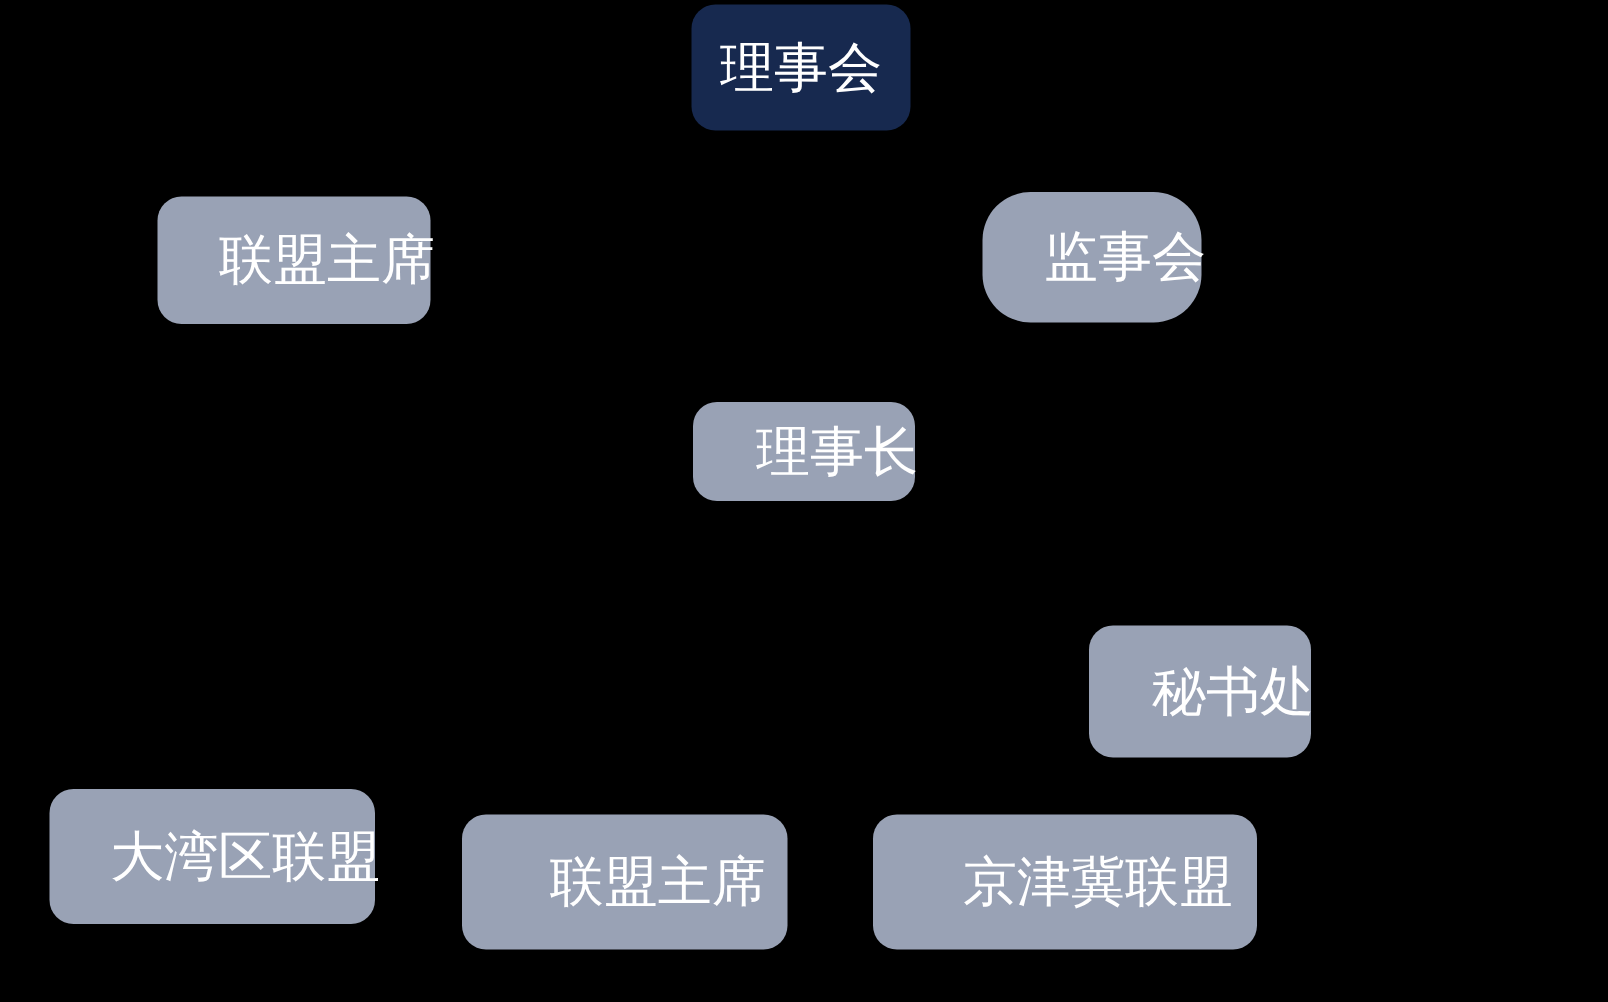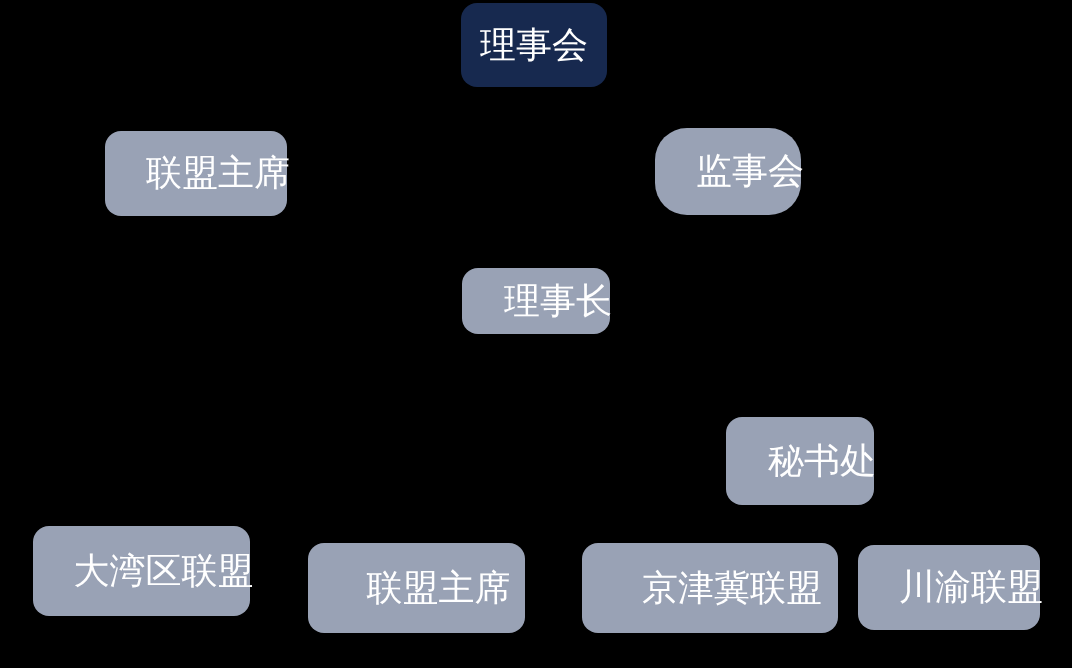--- a/index.html
+++ b/index.html
@@ -74,17 +74,14 @@
   </div>
 
   <div class="node secondary" id="node-yangtze-delta">
     <span>联盟主席</span>
   </div>
 
   <div class="node secondary" id="node-jingjinji">
     <span>京津冀联盟</span>
   </div>
 
-  <div class="node secondary" id="node-chuanyu">
-    <span>川渝联盟</span>
-  </div>
 
 </div>
 
 </body></html>

